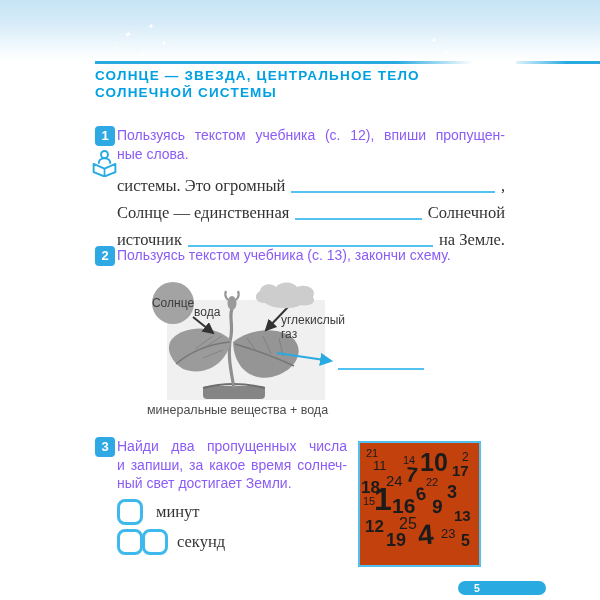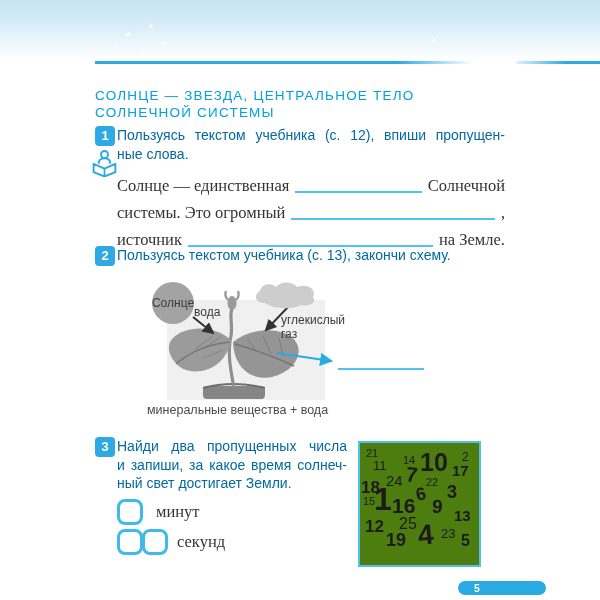--- a/index.html
+++ b/index.html
@@ -12,29 +12,29 @@
             background:linear-gradient(180deg,#c6e4f5 0%,#d8ecf8 40%,#f3fafd 80%,#ffffff 100%); }
   .sparkle { position:absolute; color:rgba(255,255,255,0.95); }
   .sparkle::before { content:"✦"; }
   .rule-left { position:absolute; left:95px; top:61px; width:378px; height:3px;
                background:linear-gradient(to right,#29abe2 80%,rgba(41,171,226,0)); }
   .rule-right { position:absolute; left:516px; top:61px; width:84px; height:3px;
                 background:linear-gradient(to right,rgba(41,171,226,0.15),#29abe2 60%); }
 
   
   .heading { position:absolute; left:95px; top:68px; width:430px;
-             color:#00a0e3; font-weight:normal; font-size:13.5px; line-height:16.5px;
-             letter-spacing:1.2px;margin-top:20px; }
+             color:#00a0e3; font-weight:bold; font-size:13.5px; line-height:16.5px;
+             letter-spacing:1.2px; }
 
   
   .badge { position:absolute; left:0; top:0; width:20px; height:20px; background:#2fa9e3;
            border-radius:4px; color:#fff; font-weight:bold; font-size:13px;
            text-align:center; line-height:20px; }
   .task { position:absolute; left:95px; width:410px; }
-  .task-text { margin-left:22px; color:#0369a1; font-size:14px; line-height:18.5px; }
+  .task-text { margin-left:22px; color:#8b5cf6; font-size:14px; line-height:18.5px; }
   .just { text-align:justify; text-align-last:justify; }
 
   
   .reader-icon { position:absolute; left:-5px; top:22px; width:29px; height:29px; }
   .serif-block { margin-left:22px; margin-top:6px; font-family:"Liberation Serif", serif;
                  font-size:16.5px; color:#333; }
   .fill-line { display:flex; align-items:flex-end; height:27px; }
   .fill-line .blank { flex:1; border-bottom:2px solid #54c2f0; margin:0 6px 3px 6px; }
 
   
@@ -59,21 +59,21 @@
   .row-min { top:62px; }
   .row-sec { top:92px; }
   .answer-box { width:26px; height:26px; border:3px solid #3fb9ec; border-radius:8px;
                 background:#fff; }
   .answer-label { font-family:"Liberation Serif", serif; font-size:16.5px; color:#333;
                   margin-left:13px; }
   .row-sec .answer-label { margin-left:9px; }
 
   
   .puzzle { position:absolute; left:358px; top:441px; width:123px; height:126px;
-            border:2.5px solid #4fc0ef; background:#4d7c0f; }
+            border:2.5px solid #4fc0ef; background:#c2410c; }
   .puzzle span { position:absolute; color:#1b1b1b; line-height:1;
                  font-family:"Liberation Sans", sans-serif; }
 
   
   .footer-bar { position:absolute; left:458px; top:581px; width:88px; height:14px;
                 background:#29abe2; border-radius:7px; }
   .footer-bar span { display:block; margin-left:16px; color:#fff; font-weight:bold;
                      font-size:10.5px; line-height:14px; }
 </style>
 </head>
@@ -106,28 +106,28 @@
         <circle cx="12" cy="5.4" r="2.9" stroke="#29abe2" stroke-width="1.6" fill="#fff"></circle>
         <path d="M7.2 13 Q7.2 8.6 12 8.6 Q16.8 8.6 16.8 13" stroke="#29abe2" stroke-width="1.6" fill="#fff"></path>
         <path d="M3 13.2 L12 17 L21 13.2 L21 20 L12 23.6 L3 20 Z" stroke="#29abe2" stroke-width="1.6" fill="#fff" stroke-linejoin="round"></path>
         <path d="M12 17 L12 23.6" stroke="#29abe2" stroke-width="1.4"></path>
       </svg>
     </span>
     <div class="task-text just">Пользуясь текстом учебника (с. 12), впиши пропущен-</div>
     <div class="task-text">ные слова.</div>
     <div class="serif-block">
       <div class="fill-line">
+        <span>системы. Это огромный</span>
+        <span class="blank"></span>
+        <span>,</span>
+      </div>
+      <div class="fill-line">
         <span>Солнце — единственная</span>
         <span class="blank"></span>
         <span>Солнечной</span>
-      </div>
-      <div class="fill-line">
-        <span>системы. Это огромный</span>
-        <span class="blank"></span>
-        <span>,</span>
       </div>
       <div class="fill-line">
         <span>источник</span>
         <span class="blank"></span>
         <span>на Земле.</span>
       </div>
     </div>
   </div>
 
   <div class="task" style="top:246px;">

